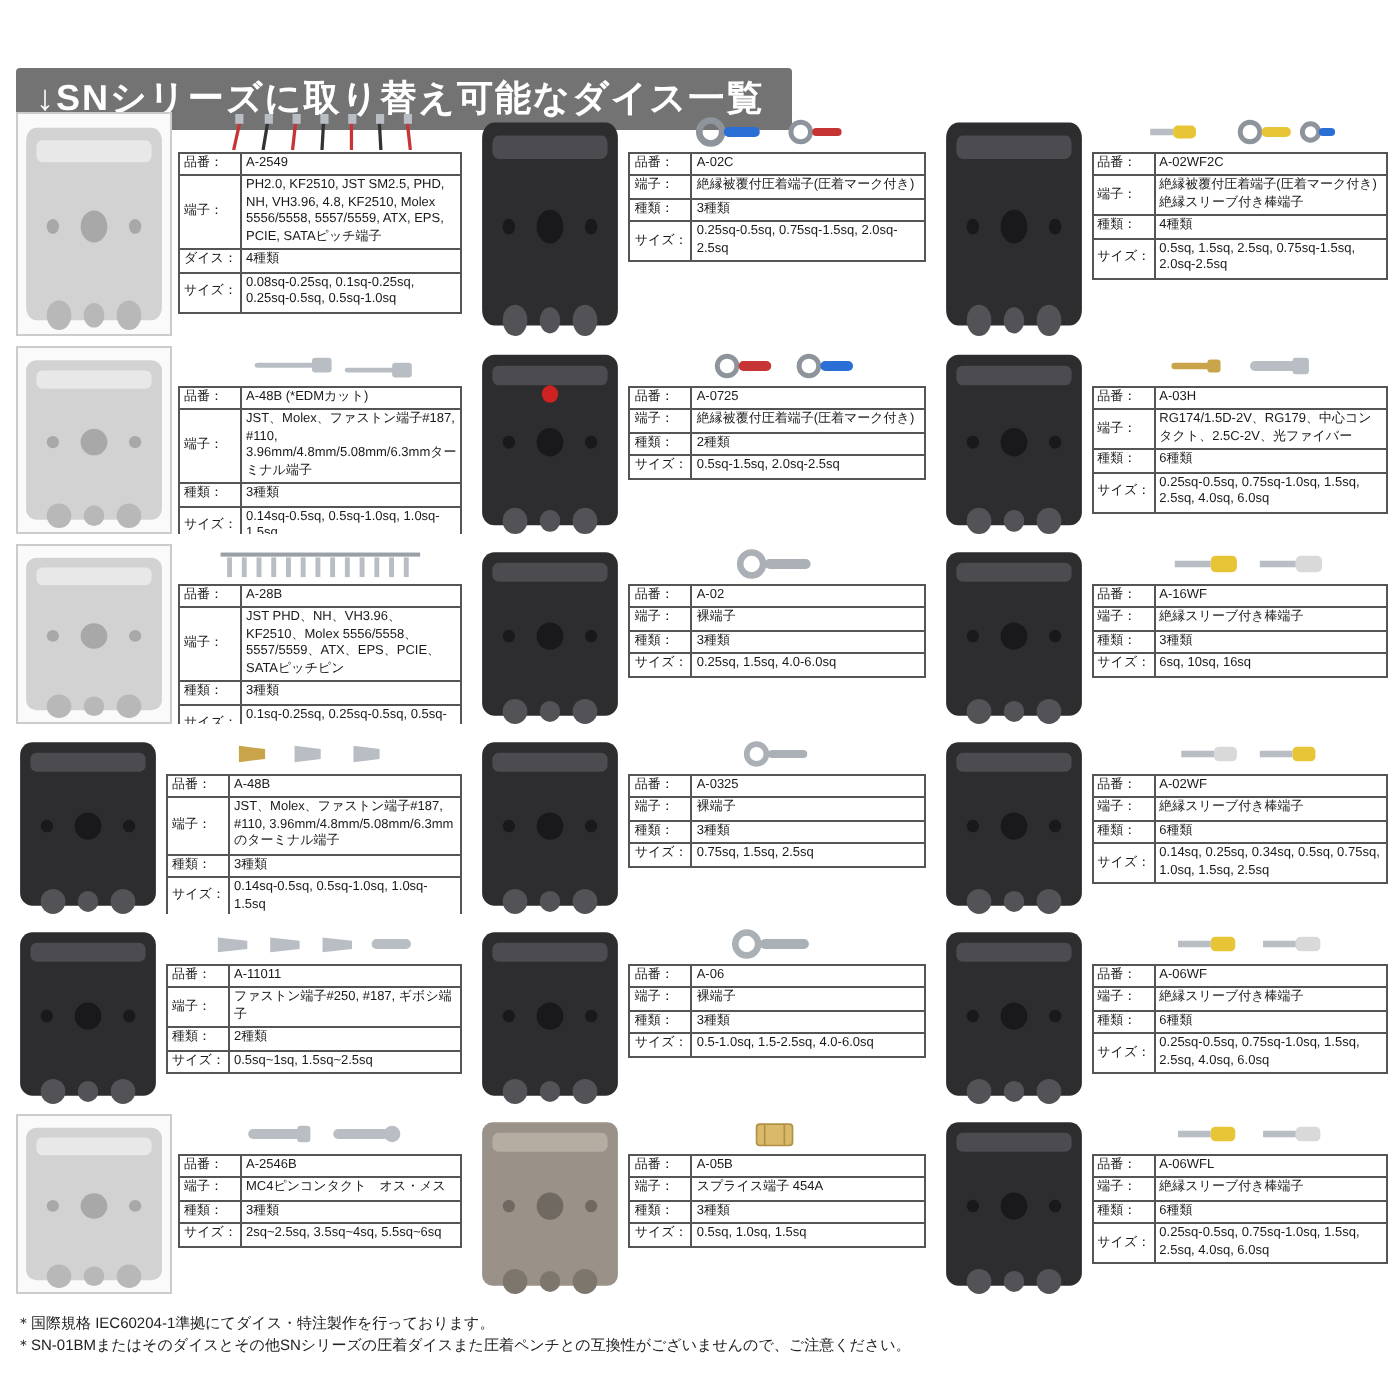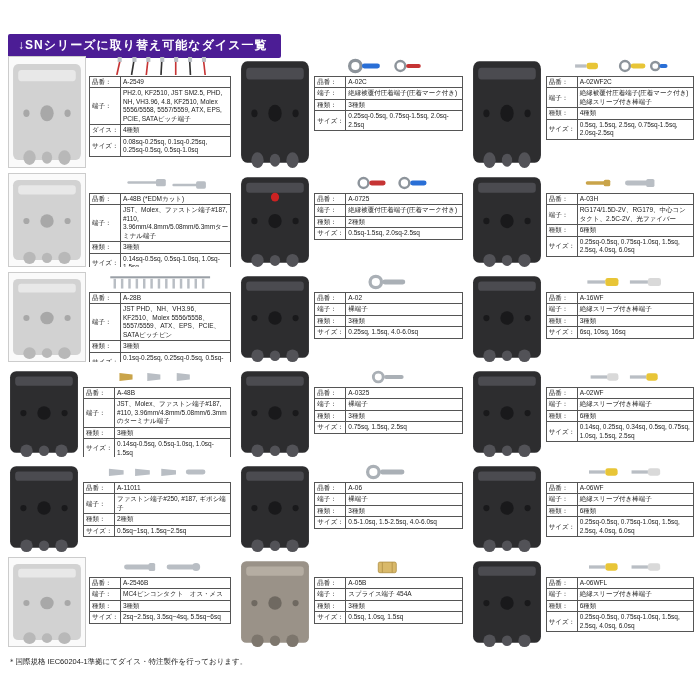--- a/index.html
+++ b/index.html
@@ -4,22 +4,22 @@
 <style>
   html,body{margin:0;padding:0;}
   body{
     width:700px;height:700px;background:#ffffff;
     font-family:"Liberation Sans","DejaVu Sans",sans-serif;
     color:#1a1a1a;position:relative;overflow:hidden;
   }
   .page{position:absolute;inset:0;}
   .header-badge{
     position:absolute;top:34px;left:8px;
-    background:#4c1d95;color:#ffffff;
-    font-size:12px;font-weight:bold;letter-spacing:1px;
+    background:#737373;color:#ffffff;
+    font-size:18px;font-weight:bold;letter-spacing:1px;
     padding:3px 14px 4px 10px;border-radius:2px;
   }
   .grid{
     position:absolute;top:56px;left:8px;right:6px;
     display:grid;
     grid-template-columns:1fr 1fr 1fr;
     grid-template-rows:112px 94px 90px 90px 90px 90px;
     gap:5px 8px;
   }
   .cell{display:flex;gap:3px;overflow:hidden;}
@@ -803,15 +803,16 @@
               </tr>
         </tbody>
           </table>
       </div>
     </div>
 
   </div>
 
   <div class="footnotes">
     <div>＊国際規格 IEC60204-1準拠にてダイス・特注製作を行っております。</div>
+    <div>＊SN-01BMまたはそのダイスとその他SNシリーズの圧着ダイスまた圧着ペンチとの互換性がございませんので、ご注意ください。</div>
   </div>
 
 </div>
 
 </body></html>

